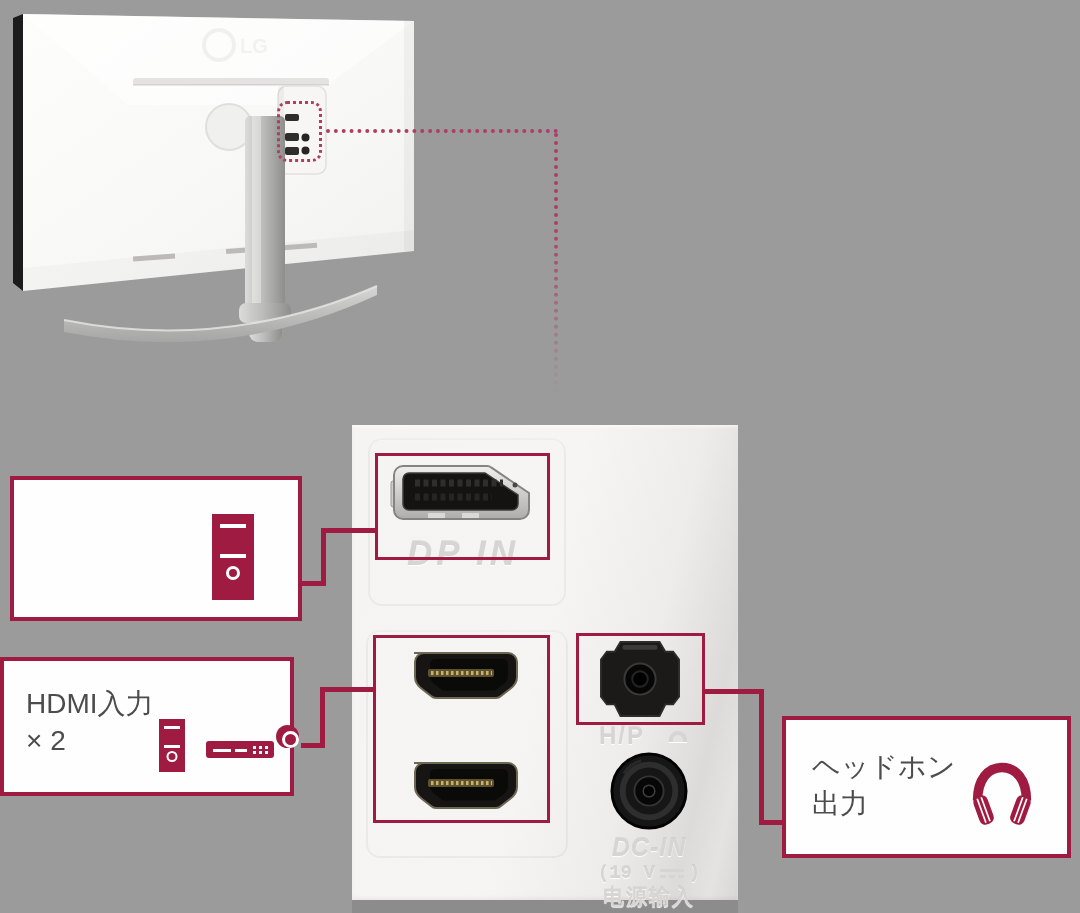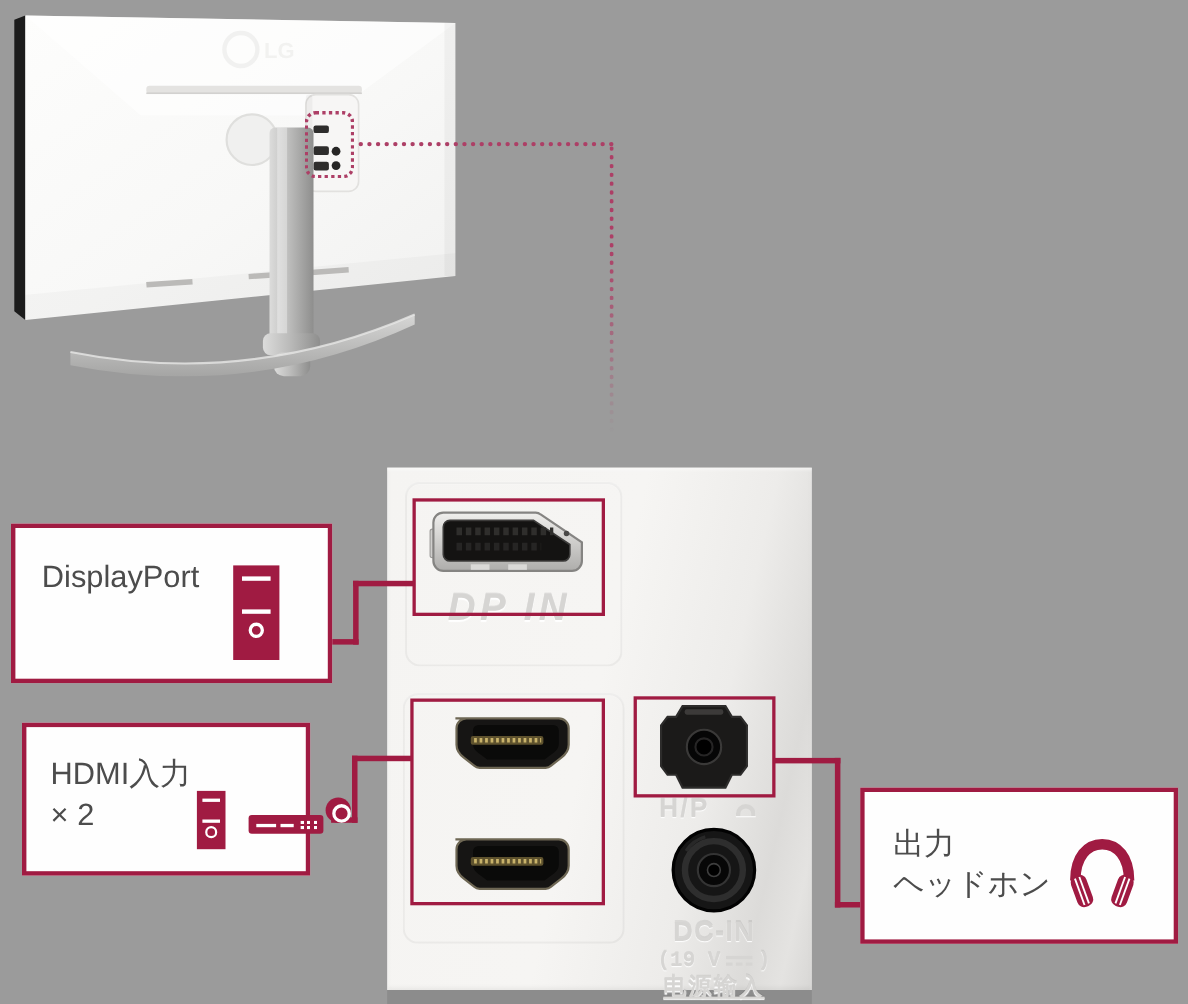--- a/index.html
+++ b/index.html
@@ -27,35 +27,35 @@
     position:absolute; color:var(--emboss,#D6D5D3); font-weight:bold;
     text-shadow:0 -1px 0 rgba(0,0,0,.08), 0 1px 1px #ffffff;
     white-space:nowrap;
   }
   .lbl-dp   { left:407px; top:533px; width:130px; font-size:35px; letter-spacing:4px;font-style:italic; }
   .lbl-hdmi1{ left:381px; top:704px; width:160px; font-size:24px; letter-spacing:3px; }
   .lbl-hdmi2{ left:381px; top:817px; width:160px; font-size:24px; letter-spacing:3px; }
   .lbl-hp   { left:599px; top:722px; width:100px; font-size:24px; letter-spacing:2px; display:flex; align-items:center; gap:24px; }
   .hp-glyph { display:inline-block; width:18px; height:11px; border:4px solid var(--emboss,#D6D5D3); border-bottom:none; border-radius:10px 10px 0 0;
               box-shadow:0 1px 0 #fff; }
-  .lbl-dc   { left:597px; top:833px; width:104px; font-size:25px; letter-spacing:1px; text-align:center; }
+  .lbl-dc   { left:597px; top:833px; width:104px; font-size:25px; letter-spacing:1px; text-align:center;font-style:italic; }
   .lbl-dcspec{ left:586px; top:862px; width:126px; font-size:19px; text-align:center; display:flex; align-items:center; justify-content:center; gap:5px;font-family:Liberation Mono, monospace; }
   .dc-sym { display:inline-block; width:24px; height:9px; border-top:3px solid var(--emboss,#D6D5D3); border-bottom:3px dashed var(--emboss,#D6D5D3); }
-  .lbl-dccn { left:586px; top:883px; width:126px; font-size:21px; letter-spacing:2px; text-align:center;text-decoration:underline; }
+  .lbl-dccn { left:586px; top:883px; width:126px; font-size:21px; letter-spacing:2px; text-align:center; }
   
   .redbox { position:absolute; border:3px solid var(--accent,#A01B42); background:transparent; }
   .redbox-dp   { left:375px; top:453px; width:175px; height:107px; }
   .redbox-hdmi { left:373px; top:635px; width:177px; height:188px; }
   .redbox-hp   { left:576px; top:633px; width:129px; height:92px; }
   
   .callout {
     position:absolute; background:#fefefe; border:4px solid var(--accent,#A01B42);
   }
   .callout-dp { left:10px;  top:476px; width:292px; height:145px; }
-  .callout-hdmi { left:20px; top:657px; width:262px; height:139px; }
+  .callout-hdmi { left:0; top:657px; width:294px; height:139px; }
   .callout-hp { left:782px; top:716px; width:289px; height:142px; }
   .callout .txt {
     position:absolute; left:24px; top:26px; font-size:28px; line-height:37px;
     color:var(--ctext,#4C4C4C); white-space:nowrap;
   }
   .callout-hdmi .txt { left:22px; top:24px; }
   .callout-hp .txt { left:26px; top:28px; }
   
   .tower { position:absolute; background:var(--accent,#A01B42); }
   .tower .tline { position:absolute; left:18%; right:18%; height:4px; background:#fff; }
@@ -229,21 +229,20 @@
   <div class="cline" style="left:301px;top:743px;width:24px;height:5px"></div>
   <div class="cline" style="left:320px;top:687px;width:5px;height:61px"></div>
   <div class="cline" style="left:320px;top:687px;width:55px;height:5px"></div>
 
   <div class="cline" style="left:703px;top:689px;width:61px;height:5px"></div>
   <div class="cline" style="left:759px;top:689px;width:5px;height:136px"></div>
   <div class="cline" style="left:759px;top:820px;width:25px;height:5px"></div>
 
   <div class="callout callout-dp">
     <div class="txt">
-      <div>DisplayPort</div>
     </div>
     <div class="tower tower-dp">
       <div class="tline l1"></div>
       <div class="tline l2"></div>
       <div class="tring"></div>
     </div>
   </div>
 
   <div class="callout callout-hdmi">
     <div class="txt">
@@ -260,22 +259,22 @@
         <div class="d1"></div>
         <div class="d2"></div>
         <div class="grid"></div>
       </div>
       <div class="disc"></div>
     </div>
   </div>
 
   <div class="callout callout-hp">
     <div class="txt">
+      <div>ヘッドホン</div>
       <div>出力</div>
-      <div>ヘッドホン</div>
     </div>
     <svg style="left:184px;top:40px" width="64" height="68" viewBox="0 0 60 64">
       <path d="M7,38 C7,18 17,7 30,7 C43,7 53,18 53,38" fill="none" stroke="#A01B42" stroke-width="9"></path>
       <g transform="rotate(-20 13 48)">
         <rect x="6" y="33" width="14" height="28" rx="6" fill="#A01B42"></rect>
         <line x1="11" y1="35" x2="11" y2="59" stroke="#fff" stroke-width="1.6"></line>
         <line x1="15" y1="35" x2="15" y2="59" stroke="#fff" stroke-width="1.6"></line>
       </g>
       <g transform="rotate(20 47 48)">
         <rect x="40" y="33" width="14" height="28" rx="6" fill="#A01B42"></rect>

